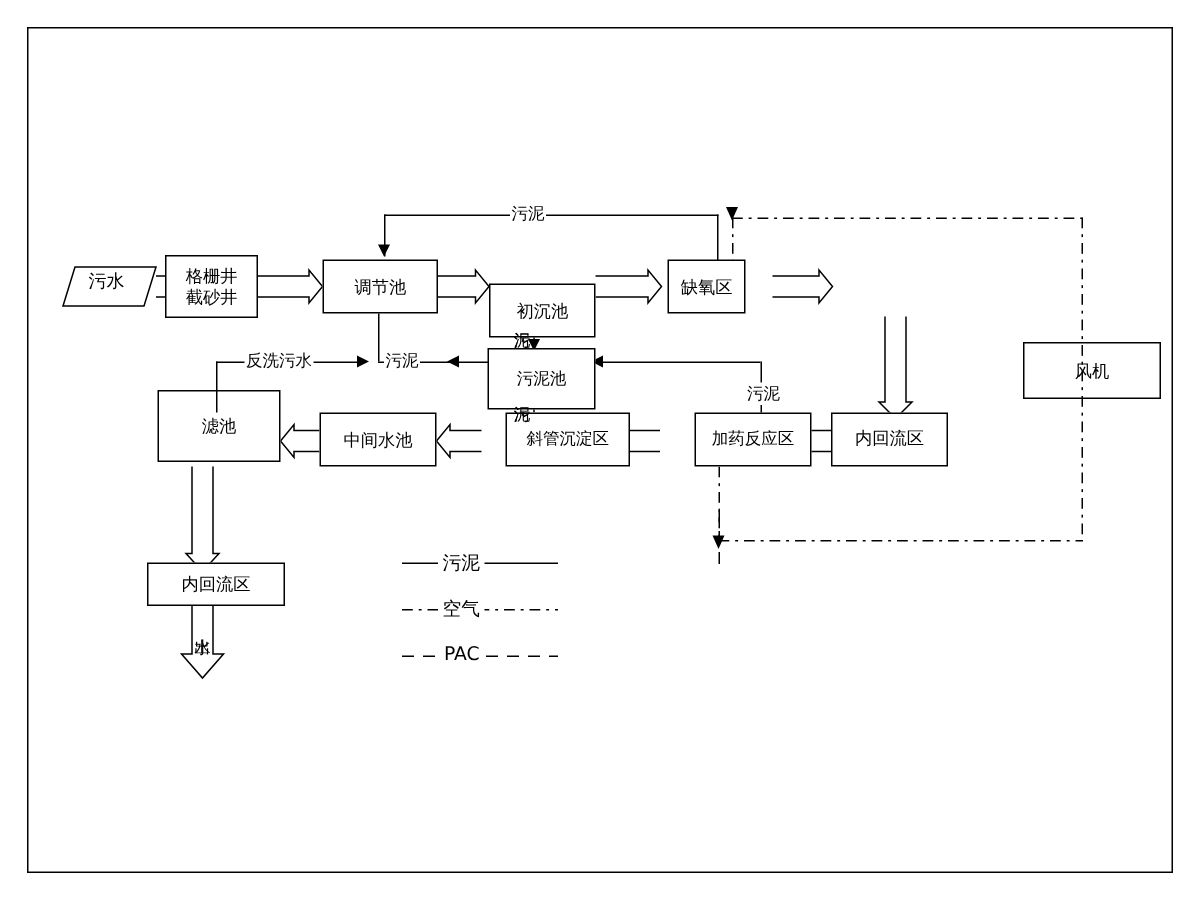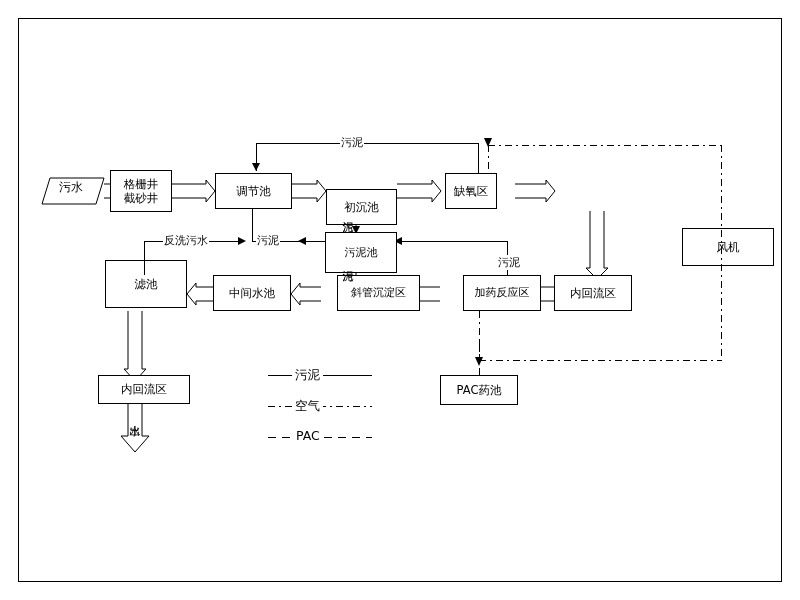--- a/index.html
+++ b/index.html
@@ -190,21 +190,20 @@
   <div class="box" style="left:213px; top:275px; width:78px; height:36px;">中间水池</div>
 
   <div class="box small" style="left:321px; top:275px; width:83px; height:36px;margin-left:16px;">斜管沉淀区</div>
 
   <div class="box small" style="left:440px; top:275px; width:78px; height:36px;margin-left:23px;">加药反应区</div>
 
   <div class="box" style="left:554px; top:275px; width:78px; height:36px;font-family:Liberation Serif, serif;">内回流区</div>
 
   <div class="box" style="left:98px; top:375px; width:92px; height:29px;">内回流区</div>
 
-  <div class="box" style="left:440px; top:375px; width:78px; height:30px;">PAC药池</div>
 
   <div class="inflow">污水</div>
 
   <div class="label vert" style="left:128px; top:416px;">出水</div>
 
   <div class="ln vline" style="left:478px; top:143px; height:31px;"></div>
   <div class="ln hline" style="left:256px; top:143px; width:223px;"></div>
   <div class="ln vline" style="left:256px; top:143px; height:28px;"></div>
 
   <div class="ln hline" style="left:397px; top:241px; width:110px;"></div>

